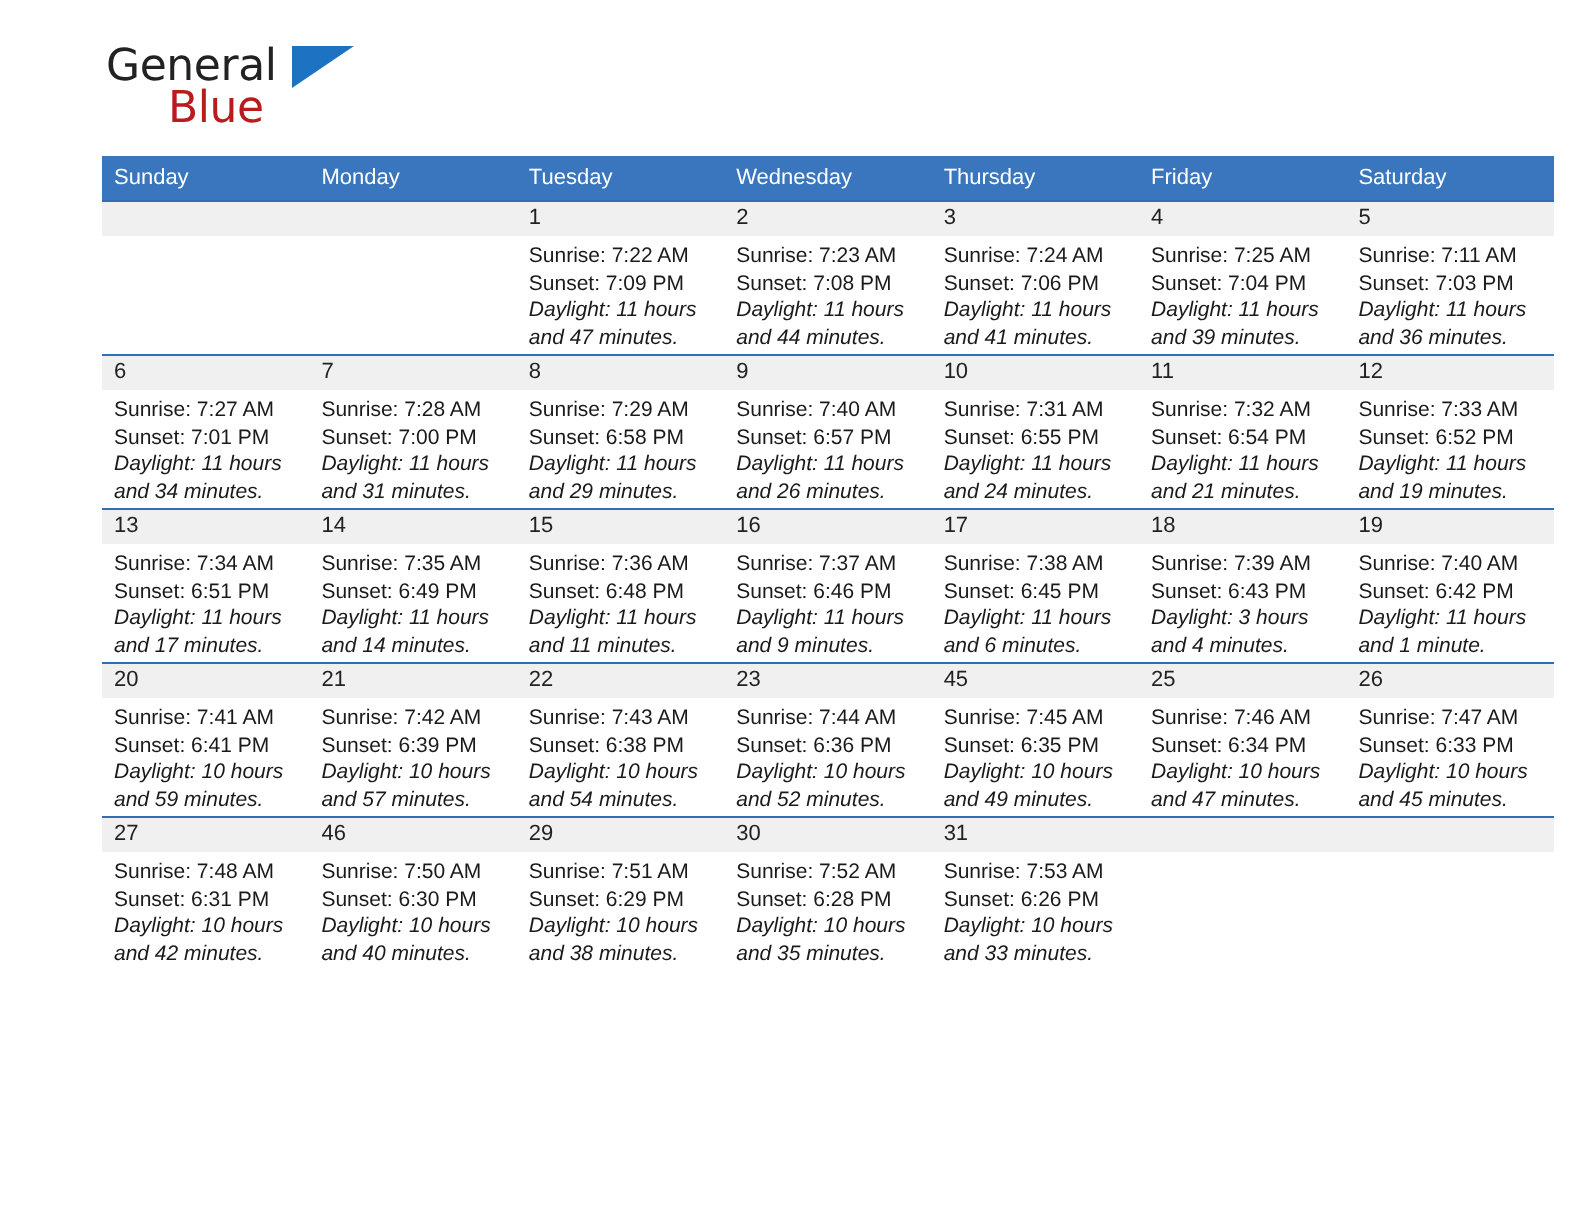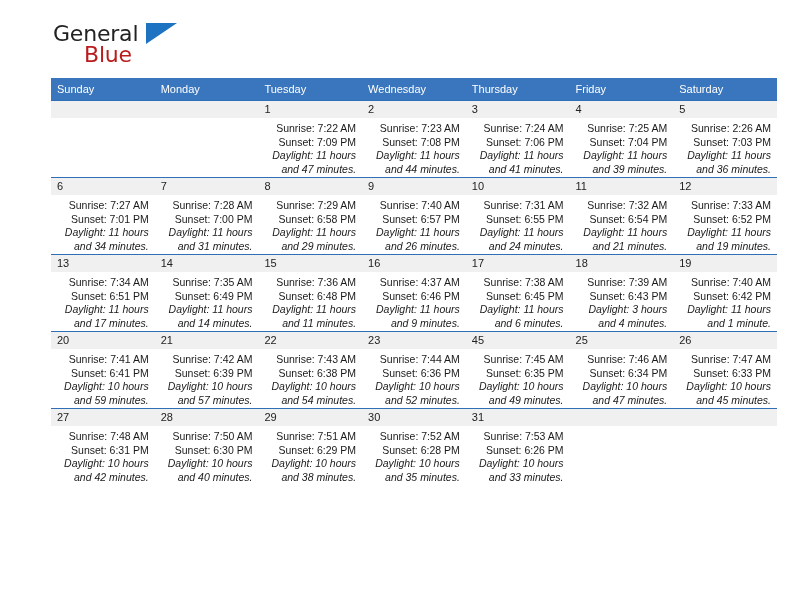--- a/index.html
+++ b/index.html
@@ -115,21 +115,20 @@
     color: #222222;
   }
   .daynum-band.empty {
     color: transparent;
   }
   .cell-body {
     padding: 4px 6px 0 6px;
     font-size: 10.5px;
     line-height: 13.5px;
     color: #1a1a1a;
-    text-align: right;
   }
   .cell-body div {
     white-space: nowrap;
   }
   .daylight-line {
     white-space: normal !important;
     font-style: italic;
   }
 </style>
 </head>
@@ -196,21 +195,21 @@
             <div class="daynum-band">4</div>
             <div class="cell-body">
               <div>Sunrise: 7:25 AM</div>
               <div>Sunset: 7:04 PM</div>
               <div class="daylight-line">Daylight: 11 hours and 39 minutes.</div>
             </div>
           </td>
           <td>
             <div class="daynum-band">5</div>
             <div class="cell-body">
-              <div>Sunrise: 2:26 AM</div>
+              <div>Sunrise: 7:11 AM</div>
               <div>Sunset: 7:03 PM</div>
               <div class="daylight-line">Daylight: 11 hours and 36 minutes.</div>
             </div>
           </td>
         </tr>
         <tr>
           <td>
             <div class="daynum-band">6</div>
             <div class="cell-body">
               <div>Sunrise: 7:27 AM</div>
@@ -288,21 +287,21 @@
             <div class="daynum-band">15</div>
             <div class="cell-body">
               <div>Sunrise: 7:36 AM</div>
               <div>Sunset: 6:48 PM</div>
               <div class="daylight-line">Daylight: 11 hours and 11 minutes.</div>
             </div>
           </td>
           <td>
             <div class="daynum-band">16</div>
             <div class="cell-body">
-              <div>Sunrise: 4:37 AM</div>
+              <div>Sunrise: 7:37 AM</div>
               <div>Sunset: 6:46 PM</div>
               <div class="daylight-line">Daylight: 11 hours and 9 minutes.</div>
             </div>
           </td>
           <td>
             <div class="daynum-band">17</div>
             <div class="cell-body">
               <div>Sunrise: 7:38 AM</div>
               <div>Sunset: 6:45 PM</div>
               <div class="daylight-line">Daylight: 11 hours and 6 minutes.</div>
@@ -386,21 +385,21 @@
         <tr>
           <td>
             <div class="daynum-band">27</div>
             <div class="cell-body">
               <div>Sunrise: 7:48 AM</div>
               <div>Sunset: 6:31 PM</div>
               <div class="daylight-line">Daylight: 10 hours and 42 minutes.</div>
             </div>
           </td>
           <td>
-            <div class="daynum-band">28</div>
+            <div class="daynum-band">46</div>
             <div class="cell-body">
               <div>Sunrise: 7:50 AM</div>
               <div>Sunset: 6:30 PM</div>
               <div class="daylight-line">Daylight: 10 hours and 40 minutes.</div>
             </div>
           </td>
           <td>
             <div class="daynum-band">29</div>
             <div class="cell-body">
               <div>Sunrise: 7:51 AM</div>

